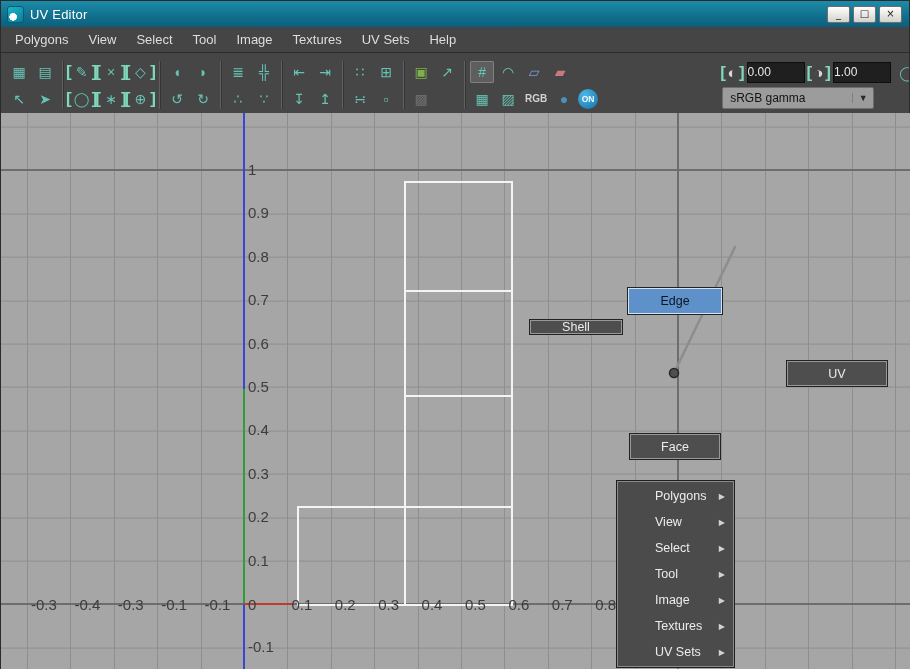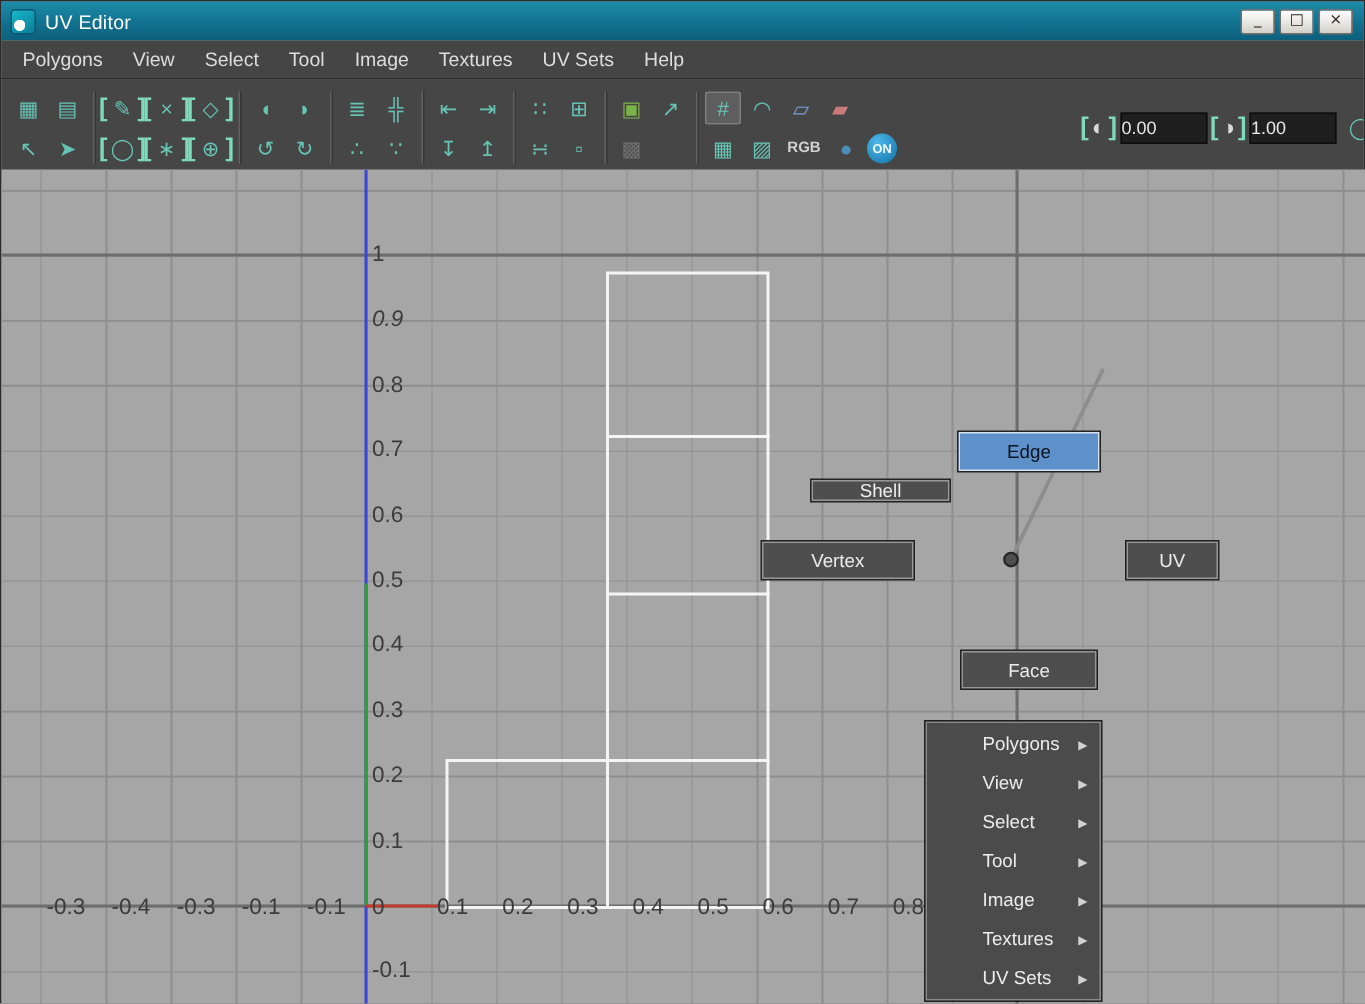--- a/index.html
+++ b/index.html
@@ -91,21 +91,20 @@
   .shell-line{position:absolute;height:2px;background:#f4f4f4;}
 
   .tick{position:absolute;font-size:15px;color:#3c3c3c;white-space:nowrap;}
 
   .gesture{position:absolute;left:0;top:0;pointer-events:none;}
 
   .mm-btn{
     position:absolute;background:#4e4e4e;border:1px solid #989898;outline:1px solid #222;
     color:#ececec;font-size:12.5px;display:flex;align-items:center;justify-content:center;
     box-sizing:border-box;
-    margin-left:11px;
   }
   .mm-btn.hl{background:#5e90ca;border-color:#d4e2f3;color:#0c141f;}
   .mm-list{
     position:absolute;left:616px;top:368px;width:117px;background:#4b4b4b;
     border:1px solid #8a8a8a;outline:1px solid #1f1f1f;box-sizing:border-box;padding:1px 0;
   }
   .mm-list-item{height:26px;display:flex;align-items:center;color:#ececec;font-size:12.5px;padding-left:37px;position:relative;}
   .mm-arrow{position:absolute;right:8px;font-size:8px;color:#d2d2d2;}
 </style>
 </head>
@@ -258,20 +257,24 @@
       <div class="tb-right-top">
         <span class="tb-bracket">[</span>
         <span class="exp-glyph">◐</span>
         <span class="tb-bracket">]</span>
         <div class="field">0.00</div>
         <span class="tb-bracket">[</span>
         <span class="exp-glyph">◑</span>
         <span class="tb-bracket">]</span>
         <div class="field">1.00</div>
         <span class="tb-btn clip-btn">◯</span>
+      </div>
+      <div class="dropdown">
+        <span class="lab">sRGB gamma</span>
+        <span class="arr">▼</span>
       </div>
     </div>
   </div>
 
   <div class="canvas">
 
     <div class="major-h" style="top:56px"></div>
     <div class="major-h" style="top:490px"></div>
     <div class="major-v" style="left:676px"></div>
 
@@ -328,30 +331,29 @@
       <span class="tick" style="left: 247px; top: 483px;">0</span>
       <span class="tick" style="left: 290.4px; top: 483px;">0.1</span>
       <span class="tick" style="left: 333.8px; top: 483px;">0.2</span>
       <span class="tick" style="left: 377.2px; top: 483px;">0.3</span>
       <span class="tick" style="left: 420.6px; top: 483px;">0.4</span>
       <span class="tick" style="left: 464px; top: 483px;">0.5</span>
       <span class="tick" style="left: 507.4px; top: 483px;">0.6</span>
       <span class="tick" style="left: 550.8px; top: 483px;">0.7</span>
       <span class="tick" style="left: 594.2px; top: 483px;">0.8</span>
       <span class="tick" style="left: 247px; top: 48px;">1</span>
-      <span class="tick" style="left: 247px; top: 91.4px; font-style: italic;">0.9</span>
+      <span class="tick" style="left: 247px; top: 91.4px;">0.9</span>
       <span class="tick" style="left: 247px; top: 134.8px;">0.8</span>
       <span class="tick" style="left: 247px; top: 178.2px;">0.7</span>
       <span class="tick" style="left: 247px; top: 221.6px;">0.6</span>
       <span class="tick" style="left: 247px; top: 265px;">0.5</span>
       <span class="tick" style="left: 247px; top: 308.4px;">0.4</span>
       <span class="tick" style="left: 247px; top: 351.8px;">0.3</span>
       <span class="tick" style="left: 247px; top: 395.2px;">0.2</span>
       <span class="tick" style="left: 247px; top: 438.6px;">0.1</span>
       <span class="tick" style="left: 247px; top: 525.4px;">-0.1</span>
       <div class="mm-btn hl" style="left: 627px; top: 175px; width: 94px; height: 26px;">Edge</div>
       <div class="mm-btn" style="left: 529px; top: 207px; width: 92px; height: 14px;">Shell</div>
-      <div class="mm-btn" style="left: 496px; top: 248px; width: 101px; height: 25px;">Vertex</div>
-      <div class="mm-btn" style="left: 739px; top: 248px; width: 61px; height: 25px;">UV</div>
+      <div class="mm-btn" style="left: 786px; top: 248px; width: 100px; height: 25px;">UV</div>
       <div class="mm-btn" style="left: 629px; top: 321px; width: 90px; height: 25px;">Face</div>
     </div>
 
 </div>
 
 </body></html>

